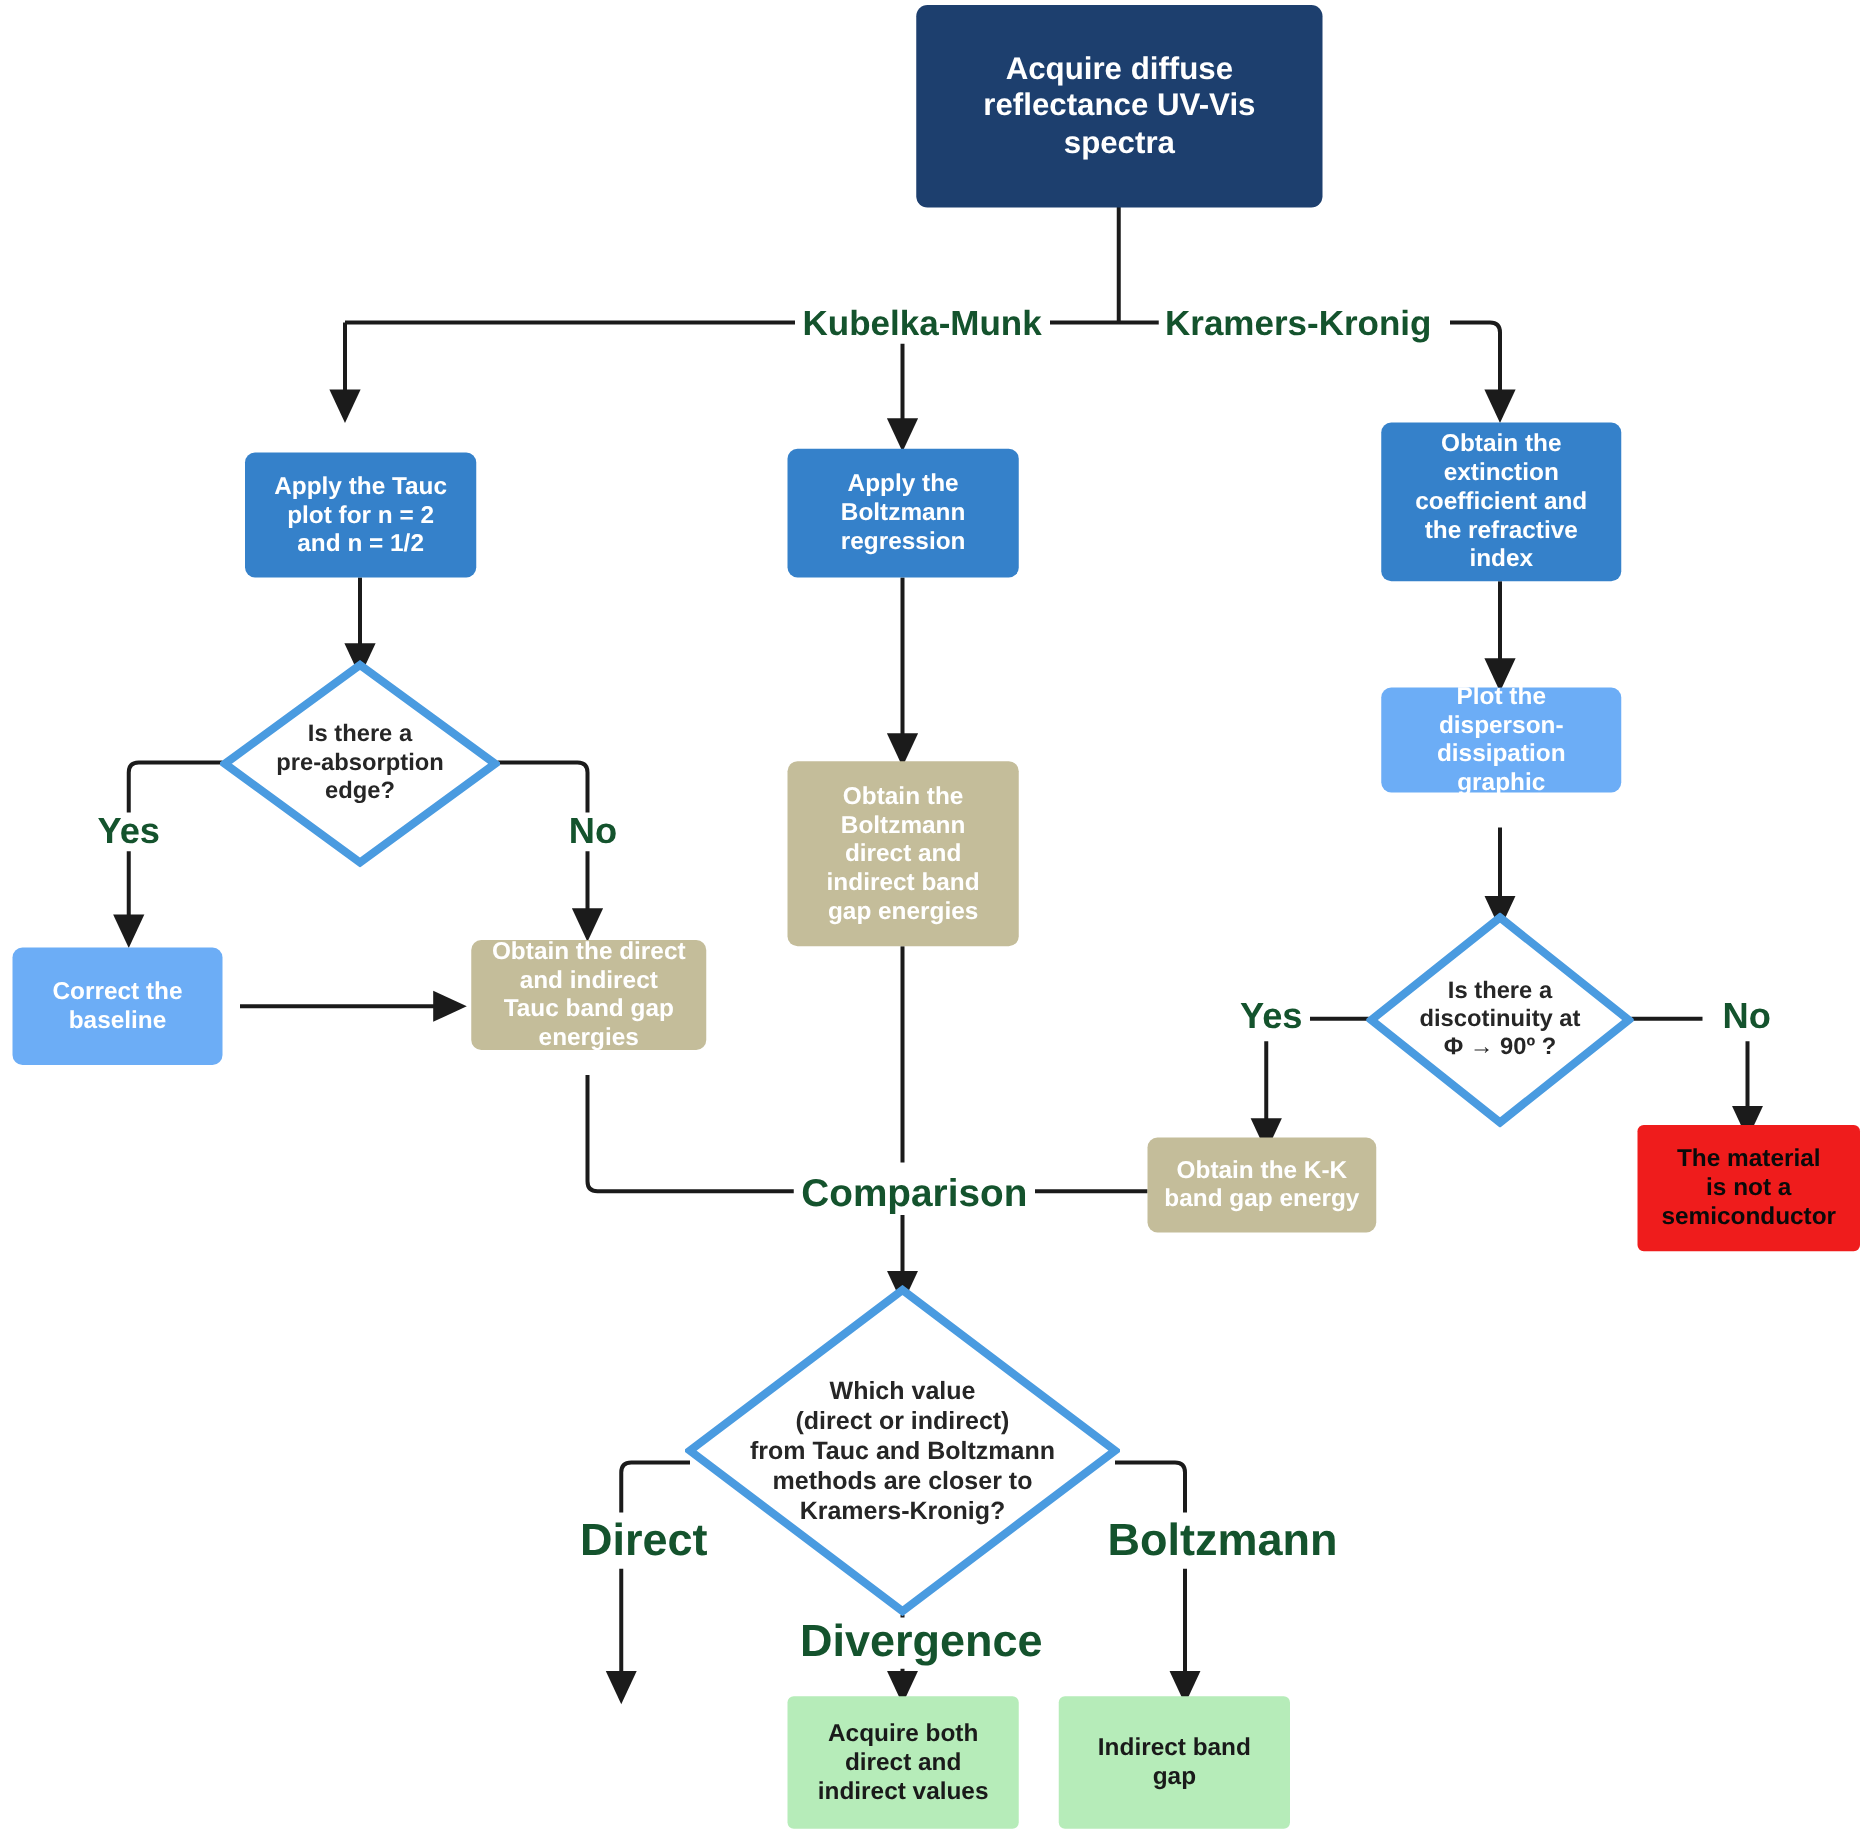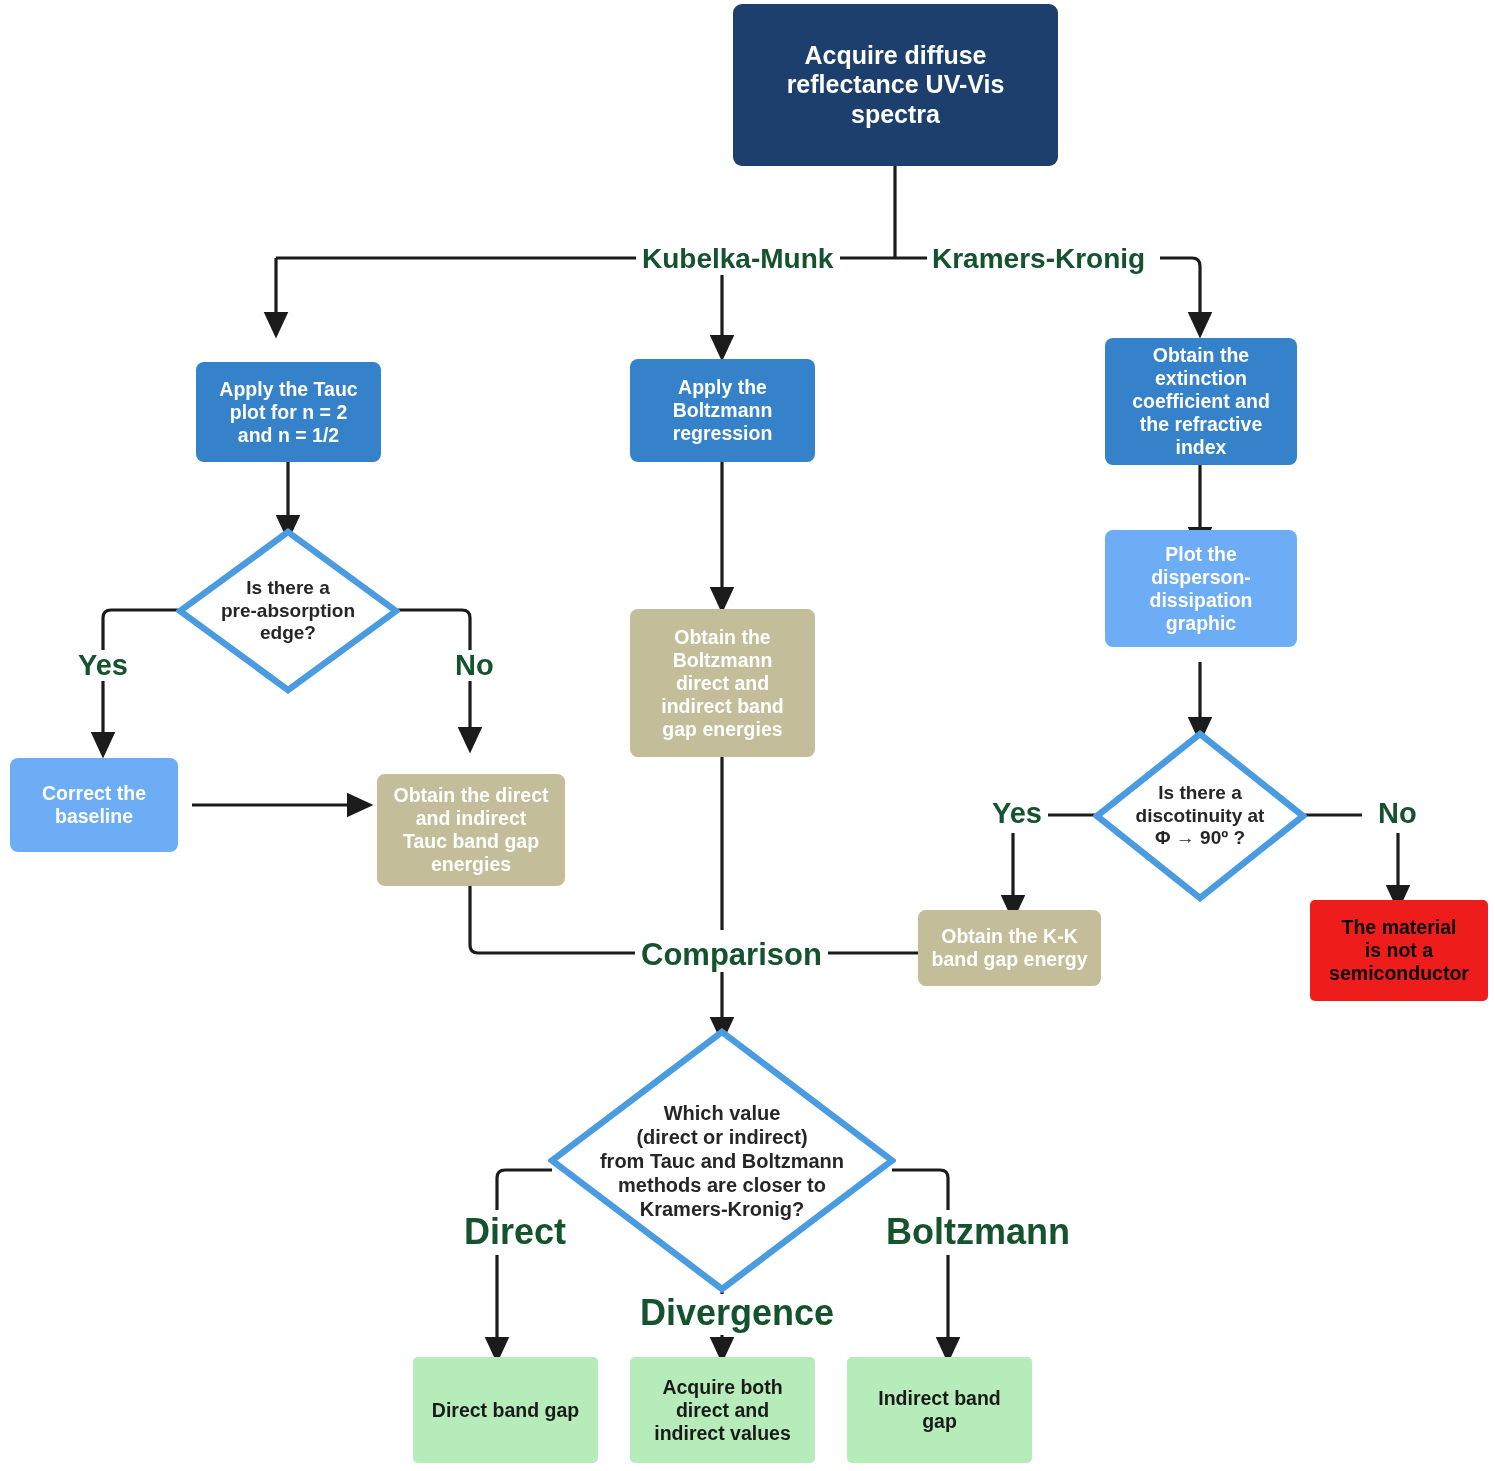--- a/index.html
+++ b/index.html
@@ -146,47 +146,46 @@
   <div class="node node-blue" style="left:630px; top:359px; width:185px; height:103px;">Apply the
 Boltzmann
 regression</div>
 
   <div class="node node-blue" style="left:1105px; top:338px; width:192px; height:127px;">Obtain the
 extinction
 coefficient and
 the refractive
 index</div>
 
-  <div class="node node-lightblue" style="left:1105px; top:530px; width:192px; height:117px;">Plot the
+  <div class="node node-lightblue" style="left:1105px; top:550px; width:192px; height:84px;">Plot the
 disperson-
 dissipation
 graphic</div>
 
   <div class="node node-lightblue" style="left:10px; top:758px; width:168px; height:94px;">Correct the
 baseline</div>
 
-  <div class="node node-tan" style="left:377px; top:774px; width:188px; height:112px;">Obtain the direct
+  <div class="node node-tan" style="left:377px; top:752px; width:188px; height:88px;">Obtain the direct
 and indirect
 Tauc band gap
 energies</div>
 
   <div class="node node-tan" style="left:630px; top:609px; width:185px; height:148px;">Obtain the
 Boltzmann
 direct and
 indirect band
 gap energies</div>
 
   <div class="node node-tan" style="left:918px; top:910px; width:183px; height:76px;">Obtain the K-K
 band gap energy</div>
 
   <div class="node node-red" style="left:1310px; top:900px; width:178px; height:101px;">The material
 is not a
 semiconductor</div>
 
-  <div class="node node-green" style="left:413px; top:1357px; width:185px; height:106px;">Direct band gap</div>
 
   <div class="node node-green" style="left:630px; top:1357px; width:185px; height:106px;">Acquire both
 direct and
 indirect values</div>
 
   <div class="node node-green" style="left:847px; top:1357px; width:185px; height:106px;">Indirect band
 gap</div>
 
   <div class="diamond-wrap d-sm" style="left:176px; top:528px; width:224px; height:166px;">
     <svg viewBox="0 0 224 166" xmlns="http://www.w3.org/2000/svg">

